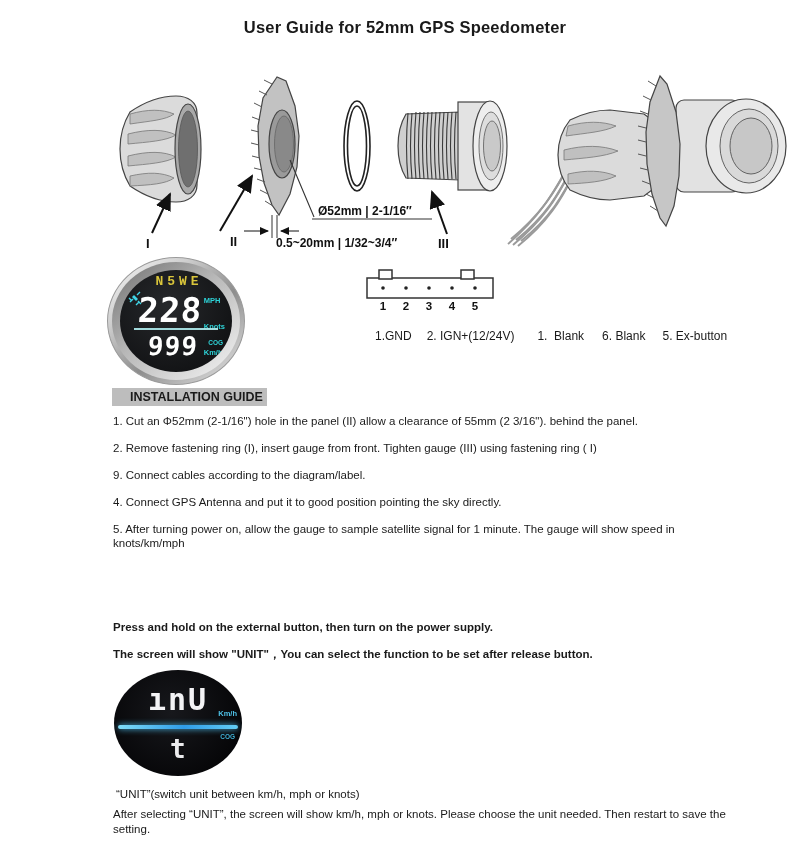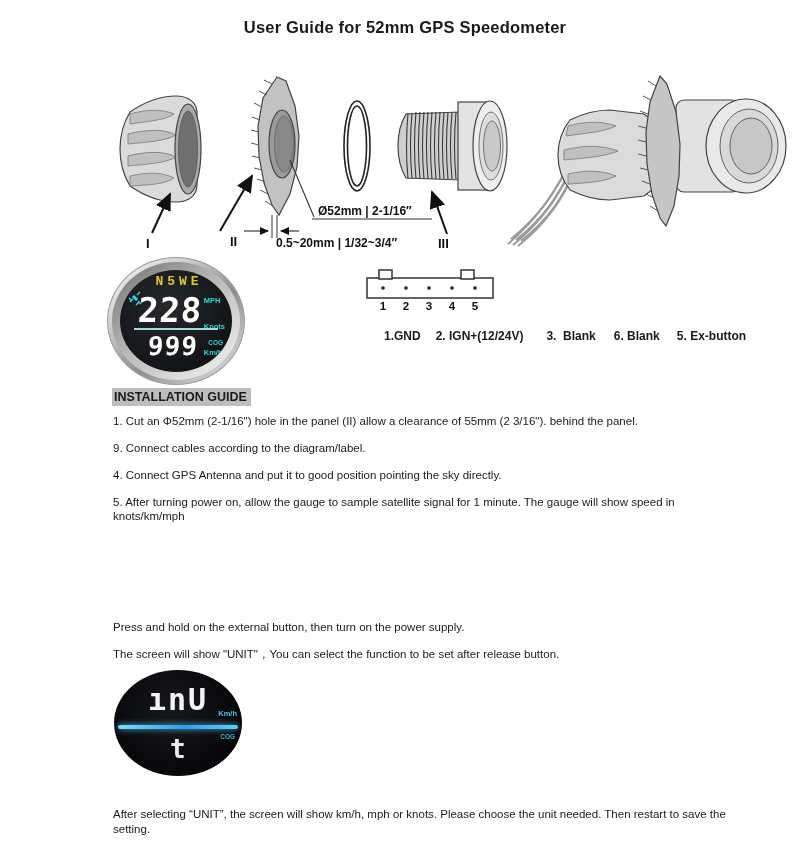--- a/index.html
+++ b/index.html
@@ -15,32 +15,32 @@
   .bezel2{position:absolute;inset:5px;border-radius:50%;background:linear-gradient(320deg,#f6f6f6 0%,#b8b8b8 55%,#6f6f6f 100%);}
   .face1{position:absolute;inset:13px;border-radius:50%;background:radial-gradient(circle at 42% 35%,#26282b 0%,#131416 72%);overflow:hidden;}
   .compass{position:absolute;top:4px;left:0;width:100%;text-align:center;color:#d9c53b;font-family:Liberation Mono, monospace;font-weight:bold;font-size:13px;letter-spacing:4px;text-indent:6px;}
   .saticon{position:absolute;left:8px;top:21px;}
   .speed{position:absolute;left:18px;top:20px;color:#ffffff;font-family:"DejaVu Sans Mono",monospace;font-weight:bold;font-size:34px;letter-spacing:1px;transform:skewX(-4deg);}
   .unitstack{position:absolute;right:7px;top:27px;display:flex;flex-direction:column;gap:18px;color:#2ed3d8;font-weight:bold;font-size:7.5px;line-height:8px;text-align:left;}
   .divider1{position:absolute;left:14px;right:14px;top:58px;height:2px;background:#a9e4e6;opacity:.95;}
   .cogval{position:absolute;left:28px;top:61px;color:#ffffff;font-family:"DejaVu Sans Mono",monospace;font-weight:bold;font-size:26px;letter-spacing:1px;transform:skewX(-4deg);}
   .coglab1{position:absolute;right:9px;top:69px;color:#2ed3d8;font-weight:bold;font-size:6.5px;}
   
-  .pinrow{position:absolute;left:384px;top:321px;display:flex;font-size:12px;font-weight:bold;white-space:pre;align-items:center;}
+  .pinrow{position:absolute;left:375px;top:321px;display:flex;font-size:12px;font-weight:normal;white-space:pre;align-items:center;}
   .pinrow span:nth-child(2){margin-left:15px;}
   .pinrow span:nth-child(3){margin-left:23px;}
   .pinrow span:nth-child(4){margin-left:18px;}
   .pinrow span:nth-child(5){margin-left:17px;}
   
-  .hl{display:inline-block;background:#bdbdbd;padding:2px 4px 2px 2px;font-weight:bold;font-size:12.5px;white-space:pre;}
+  .hl{display:inline-block;background:#bdbdbd;padding:2px 4px 2px 18px;font-weight:bold;font-size:12.5px;white-space:pre;}
   .install-head{position:absolute;left:112px;top:379px;}
   .install-list{position:absolute;left:113px;top:406px;width:604px;}
   .install-list p{margin:0 0 13px 0;font-size:11.5px;line-height:14px;}
   .func-head{position:absolute;left:112px;top:581px;}
-  .para{position:absolute;font-size:11.5px;line-height:14px;}
+  .para{position:absolute;font-size:11.5px;line-height:14px;font-weight:bold;}
   .p1{left:113px;top:612px;width:640px;}
   .p2{left:113px;top:639px;width:640px;}
   
   .gauge2{position:absolute;left:114px;top:662px;width:128px;height:106px;}
   .face2{position:absolute;inset:0;border-radius:50%;background:radial-gradient(circle at 45% 40%,#17181c 0%,#060608 75%);overflow:hidden;}
   .unitmain{position:absolute;left:34px;top:12px;color:#f3f3f5;font-family:"DejaVu Sans Mono",monospace;font-weight:bold;font-size:30px;letter-spacing:2px;}
   .kmh2{position:absolute;right:5px;top:39px;color:#4ec2e8;font-weight:bold;font-size:7.5px;}
   .glowline{position:absolute;left:4px;right:4px;top:55px;height:4px;border-radius:2px;background:linear-gradient(90deg,#7fdcf7,#2f9ce8 55%,#63cdf4);box-shadow:0 0 6px #4fc0f0;}
   .cog2{position:absolute;right:7px;top:63px;color:#3fb2d8;font-weight:bold;font-size:6.5px;}
   .tchar{position:absolute;left:56px;top:64px;color:#ececee;font-family:"DejaVu Sans Mono",monospace;font-weight:bold;font-size:26px;}
@@ -164,45 +164,47 @@
       <text x="41" y="44">2</text>
       <text x="64" y="44">3</text>
       <text x="87" y="44">4</text>
       <text x="110" y="44">5</text>
     </g>
   </svg>
 
   <div class="pinrow">
     <span>1.GND</span>
     <span>2. IGN+(12/24V)</span>
-    <span>3.  Blank</span>
+    <span>1.  Blank</span>
     <span>6. Blank</span>
     <span>5. Ex-button</span>
   </div>
 
   <div class="install-head">
     <span class="hl">INSTALLATION GUIDE</span>
   </div>
 
   <div class="install-list">
     <p>1. Cut an Φ52mm (2-1/16") hole in the panel (II) allow a clearance of 55mm (2 3/16"). behind the panel.</p>
+    <p>2. Remove fastening ring (I), insert gauge from front. Tighten gauge (III) using fastening ring ( I)</p>
     <p>9. Connect cables according to the diagram/label.</p>
     <p>4. Connect GPS Antenna and put it to good position pointing the sky directly.</p>
     <p>5. After turning power on, allow the gauge to sample satellite signal for 1 minute. The gauge will show speed in knots/km/mph</p>
   </div>
 
   <div class="para p1">Press and hold on the external button, then turn on the power supply.</div>
   <div class="para p2">The screen will show "UNIT"，You can select the function to be set after release button.</div>
 
   <div class="gauge2">
     <div class="face2">
       <div class="unitmain">ınU</div>
       <div class="kmh2">Km/h</div>
       <div class="glowline"></div>
       <div class="cog2">COG</div>
       <div class="tchar">t</div>
     </div>
   </div>
 
+  <div class="caption">“UNIT”(switch unit between km/h, mph or knots)</div>
   <div class="closing">After selecting “UNIT”, the screen will show km/h, mph or knots. Please choose the unit needed. Then restart to save the setting.</div>
 
   <div class="footer-line"></div>
 </div>
 
 </body></html>

